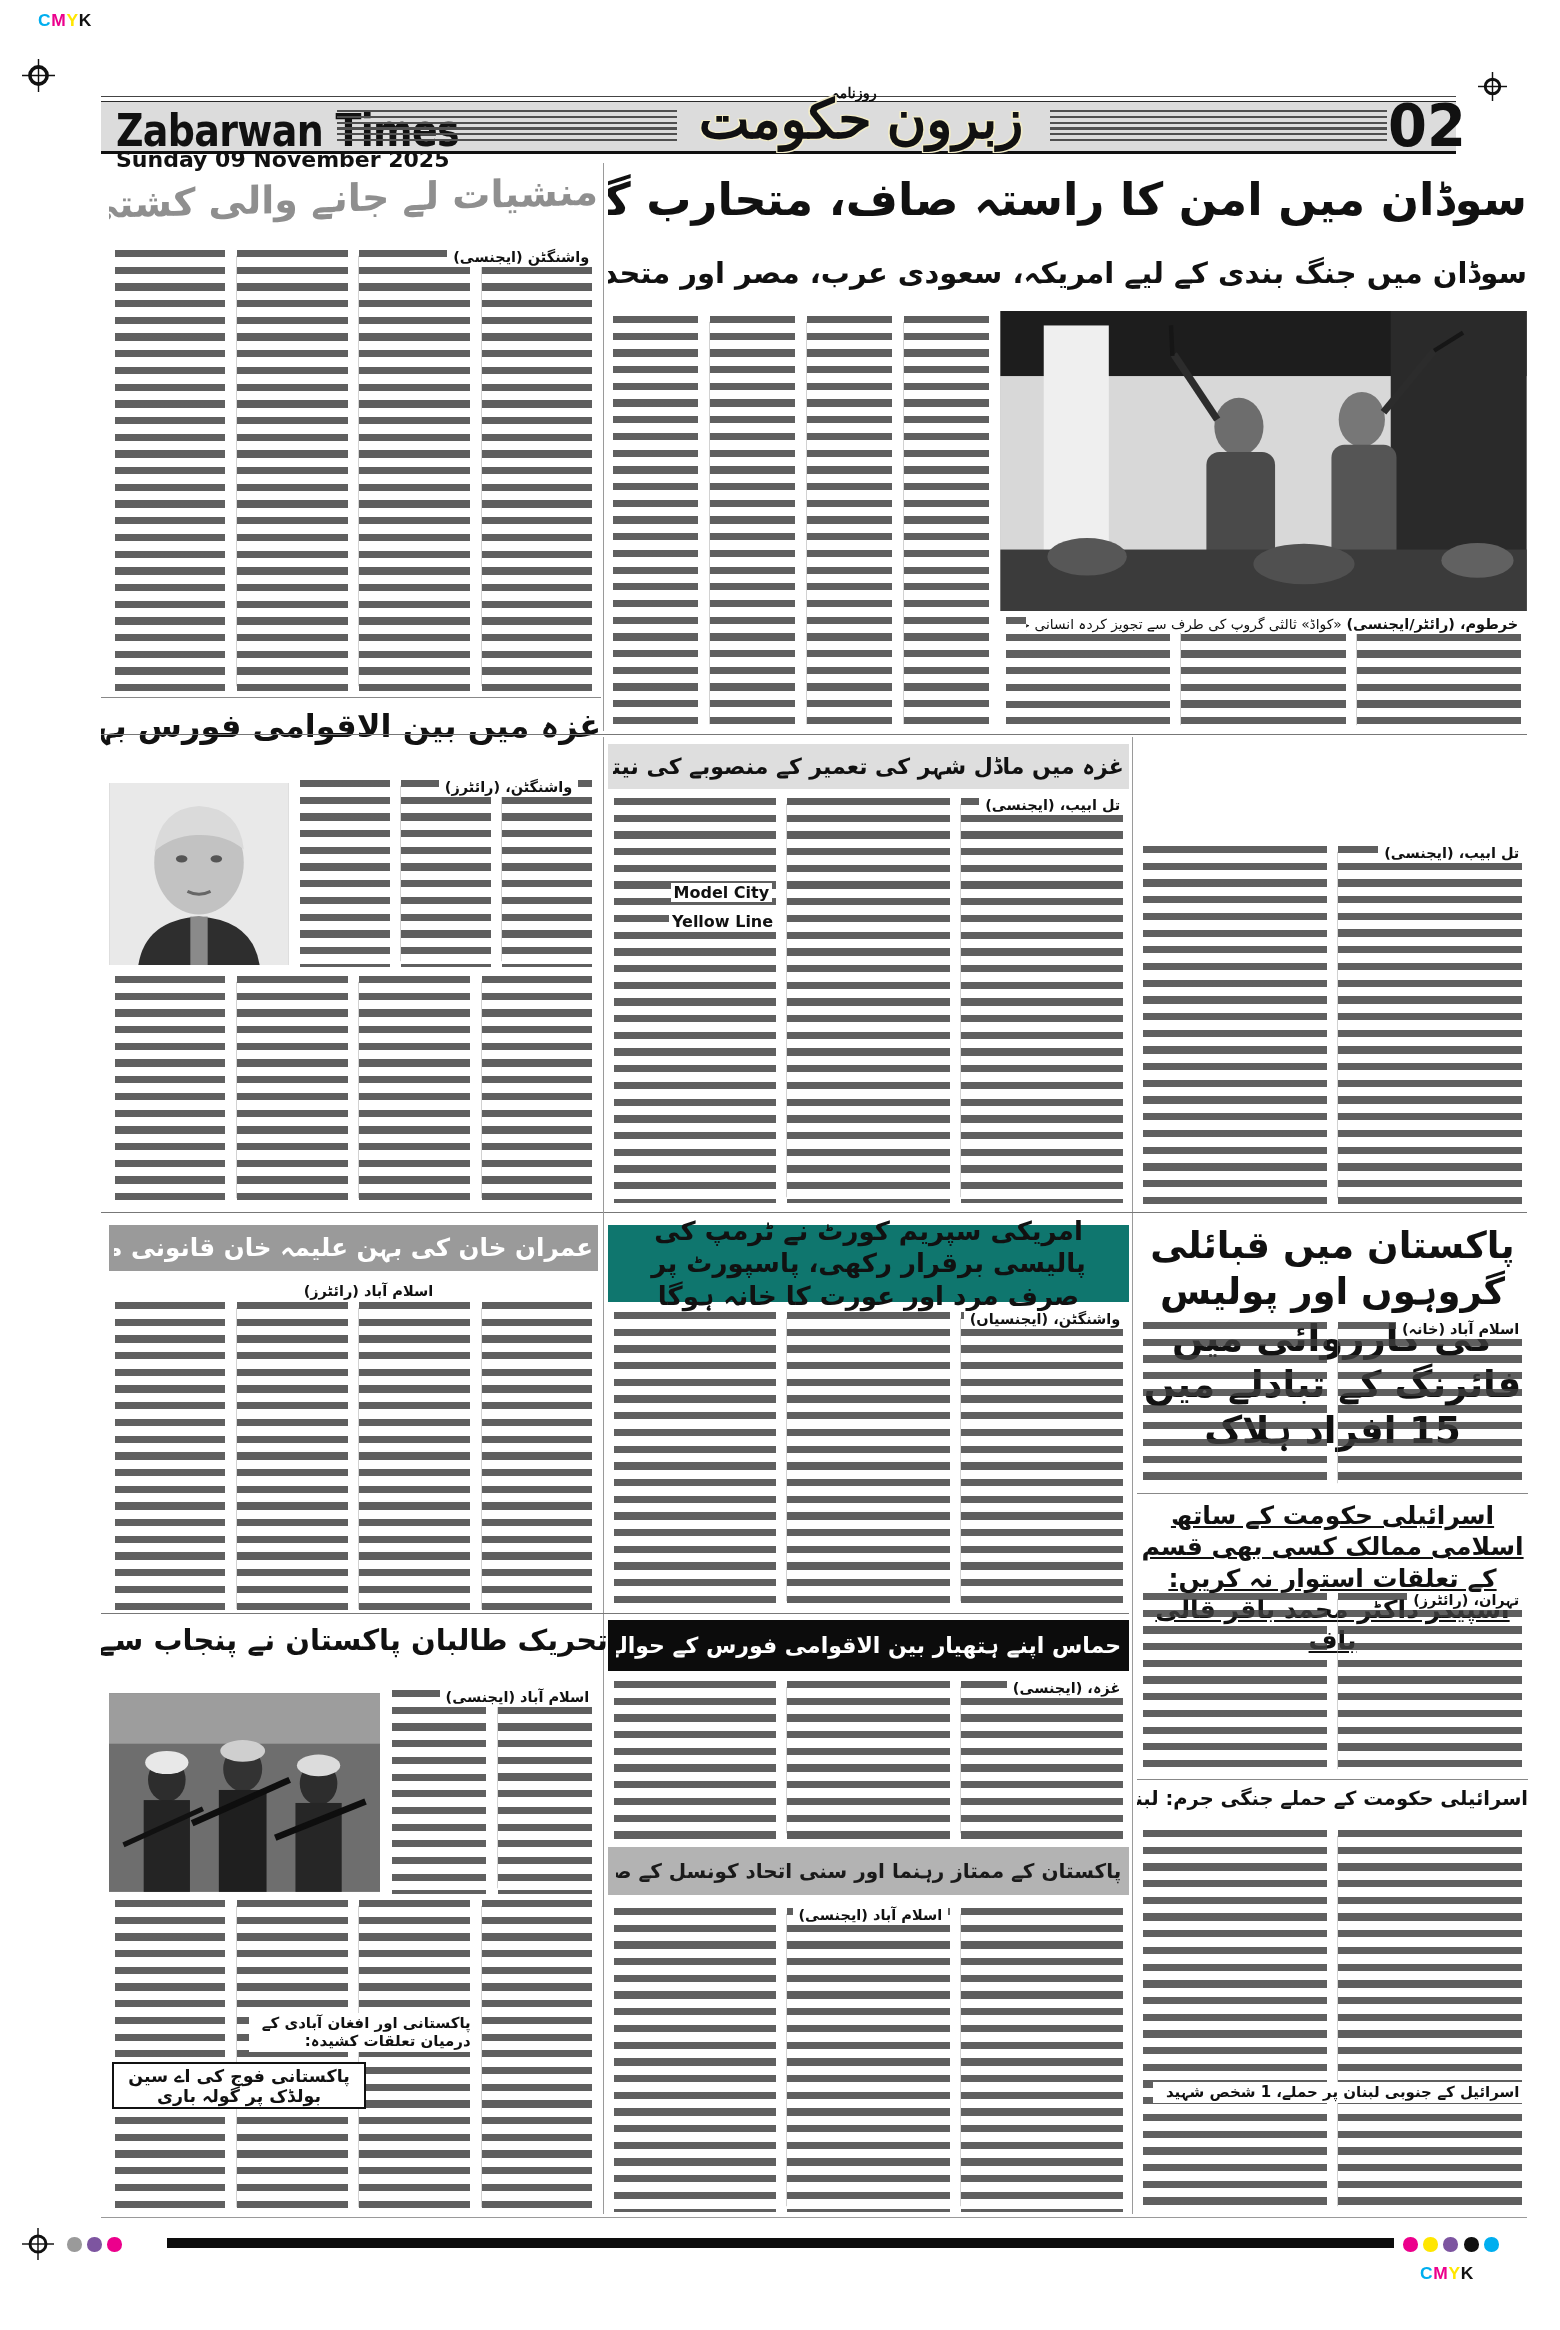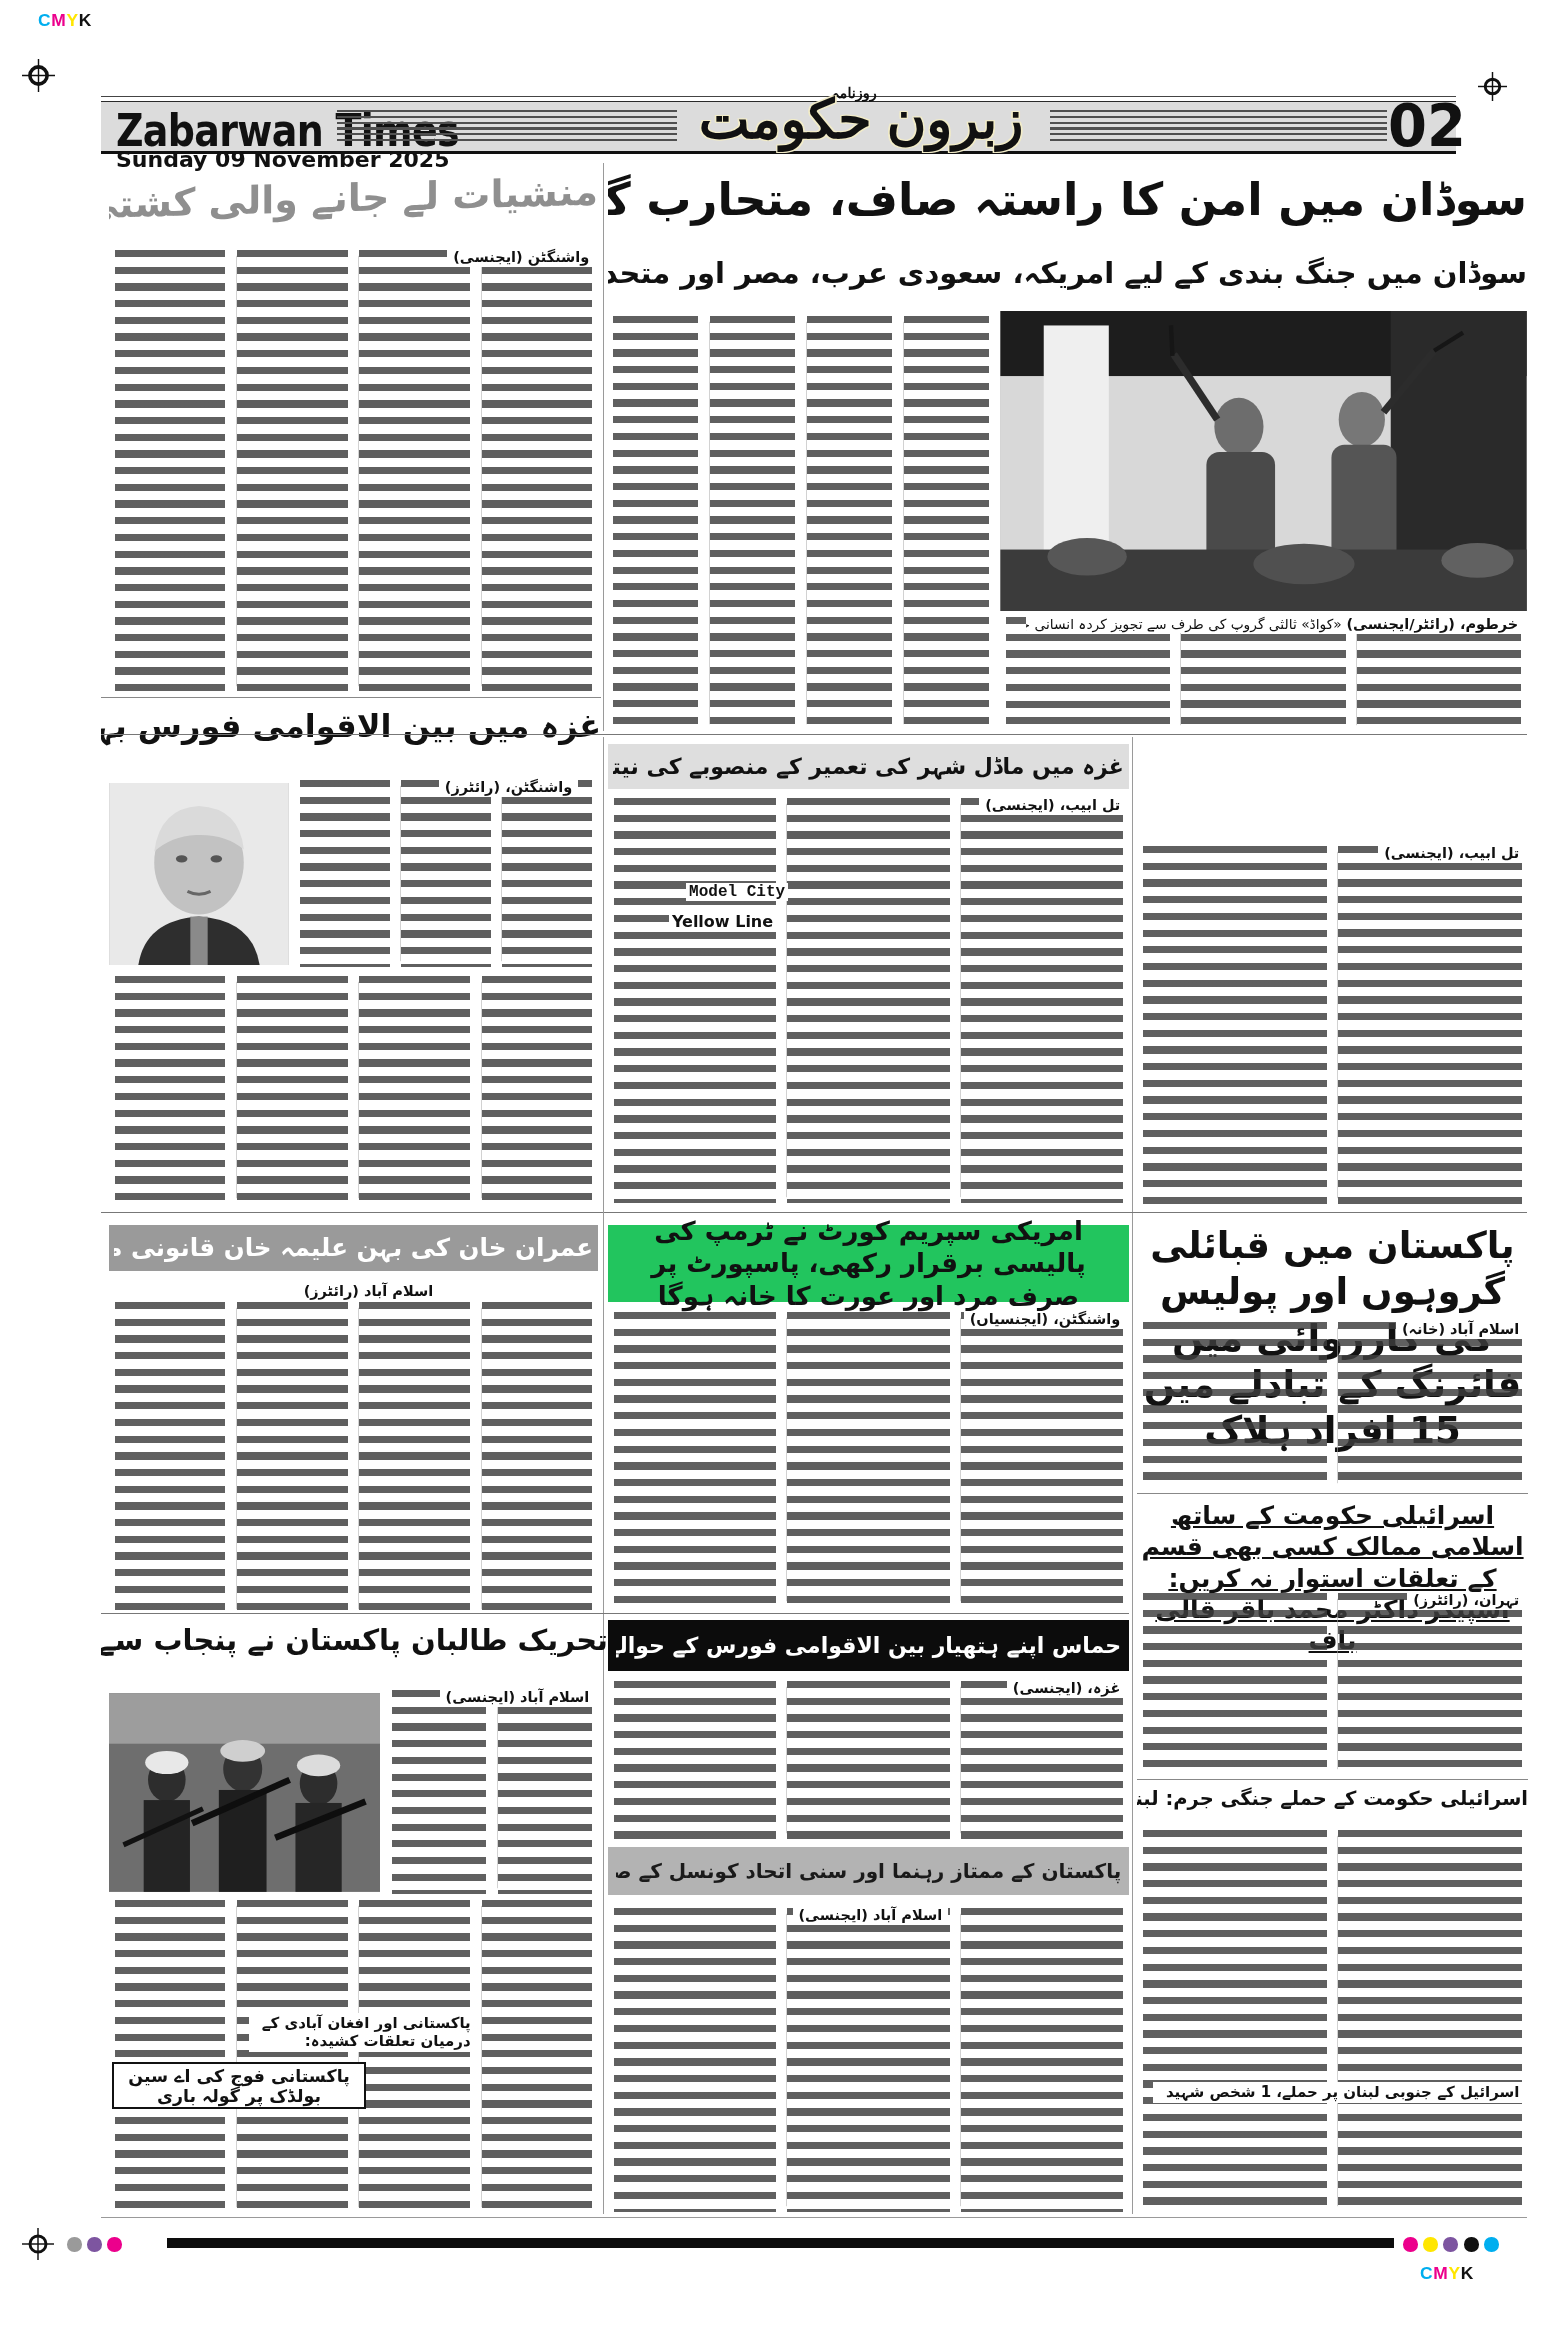--- a/index.html
+++ b/index.html
@@ -167,21 +167,21 @@
   <div class="abs band" style="left:608px;top:744px;width:521px;height:45px;background:#dedede;">
     <div class="hl" style="font-size:22px;white-space:nowrap;overflow:hidden;width:98%;">غزہ میں ماڈل شہر کی تعمیر کے منصوبے کی نیتن یاہو کے وزراء نے کی مخالفت</div>
   </div>
   <div class="abs" style="left:608px;top:798px;width:521px;height:405px;">
     <div class="cols" style="width:100%;height:100%;">
       <div class="col"></div>
       <div class="col"></div>
       <div class="col"></div>
     </div>
     <div class="abs dateline" style="right:2.9px;top:-1.4px;">تل ابیب، (ایجنسی)</div>
-    <div class="chip" style="right:341px;top:85px;font-family:Liberation Mono, monospace;">Model City</div>
+    <div class="chip" style="right:357px;top:85px;">Model City</div>
     <div class="chip" style="right:353px;top:114px;">Yellow Line</div>
   </div>
 
   <div class="abs vrule" style="left:1132px;top:737px;height:1477px;"></div>
   <div class="abs" style="left:1137px;top:846px;width:391px;height:358px;">
     <div class="cols" style="width:100%;height:100%;">
       <div class="col"></div>
       <div class="col"></div>
     </div>
     <div class="abs dateline" style="right:2.9px;top:-1.4px;">تل ابیب، (ایجنسی)</div>
@@ -196,21 +196,21 @@
   <div class="abs" style="left:109px;top:1294px;width:489px;height:313px;margin-top:8px;">
     <div class="cols" style="width:100%;height:100%;">
       <div class="col"></div>
       <div class="col"></div>
       <div class="col"></div>
       <div class="col"></div>
     </div>
     <div class="abs dateline" style="right:159px;top:-19px;">اسلام آباد (رائٹرز)</div>
   </div>
 
-  <div class="abs band" style="left:608px;top:1225px;width:521px;height:77px;background:#22c55e;">
+  <div class="abs band" style="left:608px;top:1225px;width:521px;height:77px;background:#0f766e;">
     <div class="hl" style="font-size:26px;text-align:center;width:97%;">امریکی سپریم کورٹ نے ٹرمپ کی پالیسی برقرار رکھی، پاسپورٹ پر صرف مرد اور عورت کا خانہ ہوگا</div>
   </div>
   <div class="abs" style="left:608px;top:1312px;width:521px;height:295px;">
     <div class="cols" style="width:100%;height:100%;">
       <div class="col"></div>
       <div class="col"></div>
       <div class="col"></div>
     </div>
     <div class="abs dateline" style="right:2.9px;top:-1.4px;">واشنگٹن، (ایجنسیاں)</div>
   </div>

